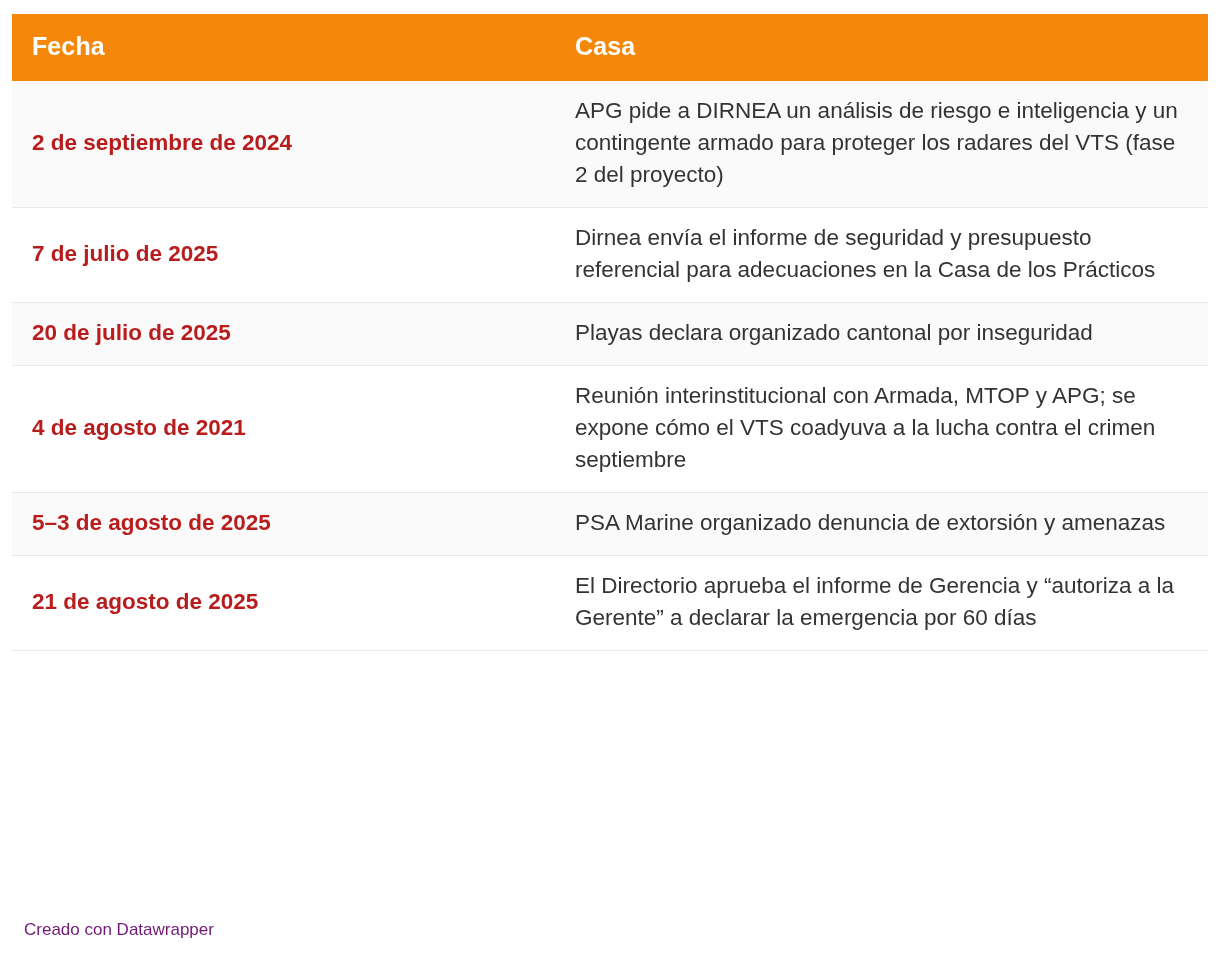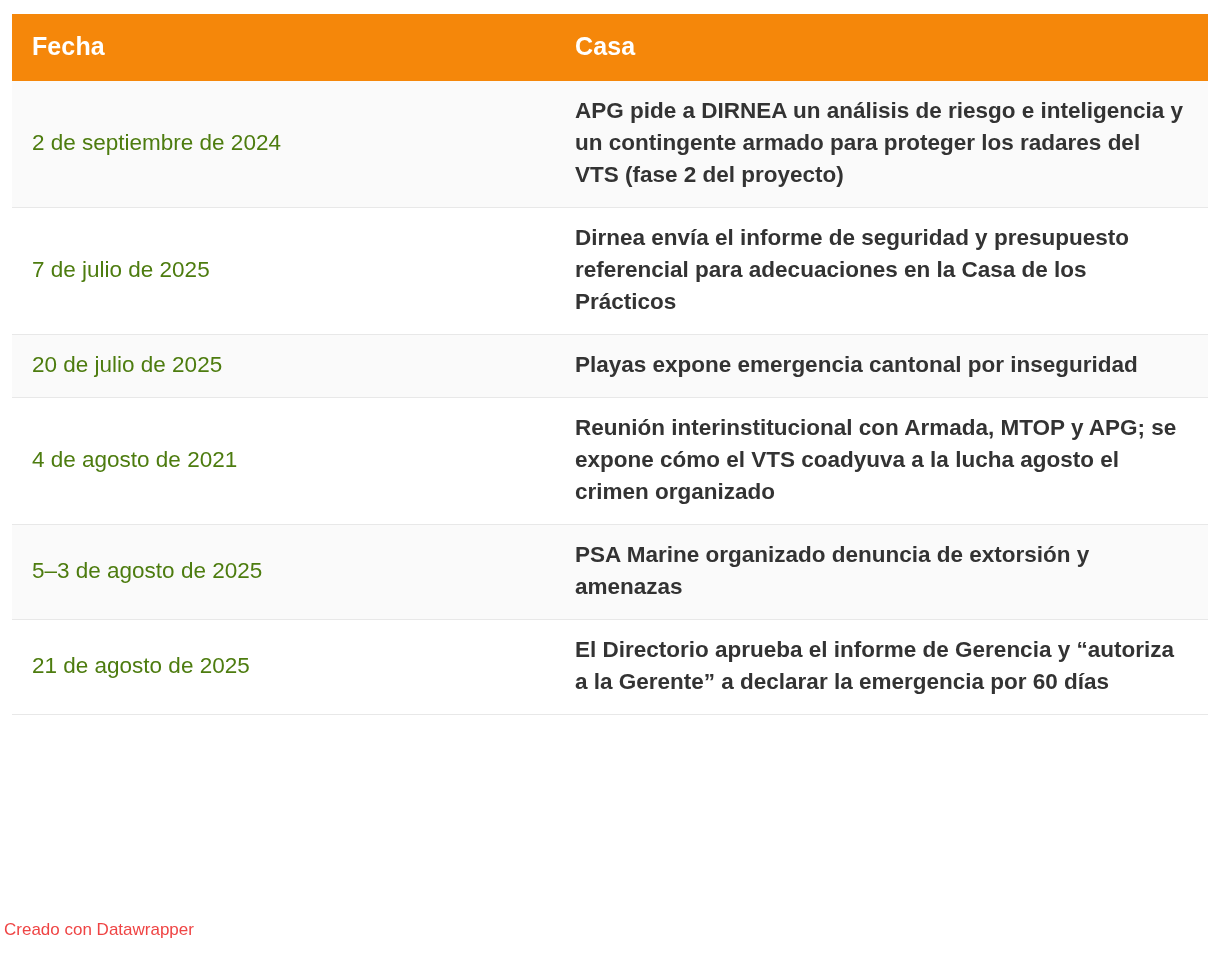--- a/index.html
+++ b/index.html
@@ -45,43 +45,43 @@
 
   tbody td {
     font-size: 22.5px;
     line-height: 32px;
     vertical-align: middle;
     padding: 14px 20px 16px 20px;
     border-bottom: 1px solid #e8e8e8;
   }
 
   tbody td.c-fecha {
-    font-weight: normal;
-    color: #4d7c0f;
+    font-weight: bold;
+    color: #b91c1c;
     white-space: nowrap;
   }
 
   tbody td.c-hecho {
-    font-weight: bold;
+    font-weight: normal;
     color: #333333;
   }
 
   tbody tr:nth-child(odd) td {
     background: #fafafa;
   }
   tbody tr:nth-child(even) td {
     background: #ffffff;
   }
 
   .footer-note {
     position: absolute;
-    left: 4px;
+    left: 24px;
     bottom: 24px;
     font-size: 17px;
-    color: #ef4444;
+    color: #701a75;
     font-family: "Liberation Sans", sans-serif;
   }
 </style>
 </head>
 <body>
 
 <div class="page">
 
   <table class="data-table">
     <colgroup>
@@ -98,25 +98,25 @@
       <tr>
         <td class="c-fecha">2 de septiembre de 2024</td>
         <td class="c-hecho">APG pide a DIRNEA un análisis de riesgo e inteligencia y un contingente armado para proteger los radares del VTS (fase 2 del proyecto)</td>
       </tr>
       <tr>
         <td class="c-fecha">7 de julio de 2025</td>
         <td class="c-hecho">Dirnea envía el informe de seguridad y presupuesto referencial para adecuaciones en la Casa de los Prácticos</td>
       </tr>
       <tr>
         <td class="c-fecha">20 de julio de 2025</td>
-        <td class="c-hecho">Playas expone emergencia cantonal por inseguridad</td>
+        <td class="c-hecho">Playas declara organizado cantonal por inseguridad</td>
       </tr>
       <tr>
         <td class="c-fecha">4 de agosto de 2021</td>
-        <td class="c-hecho">Reunión interinstitucional con Armada, MTOP y APG; se expone cómo el VTS coadyuva a la lucha agosto el crimen organizado</td>
+        <td class="c-hecho">Reunión interinstitucional con Armada, MTOP y APG; se expone cómo el VTS coadyuva a la lucha contra el crimen septiembre</td>
       </tr>
       <tr>
         <td class="c-fecha">5–3 de agosto de 2025</td>
         <td class="c-hecho">PSA Marine organizado denuncia de extorsión y amenazas</td>
       </tr>
       <tr>
         <td class="c-fecha">21 de agosto de 2025</td>
         <td class="c-hecho">El Directorio aprueba el informe de Gerencia y “autoriza a la Gerente” a declarar la emergencia por 60 días</td>
       </tr>
     </tbody>

